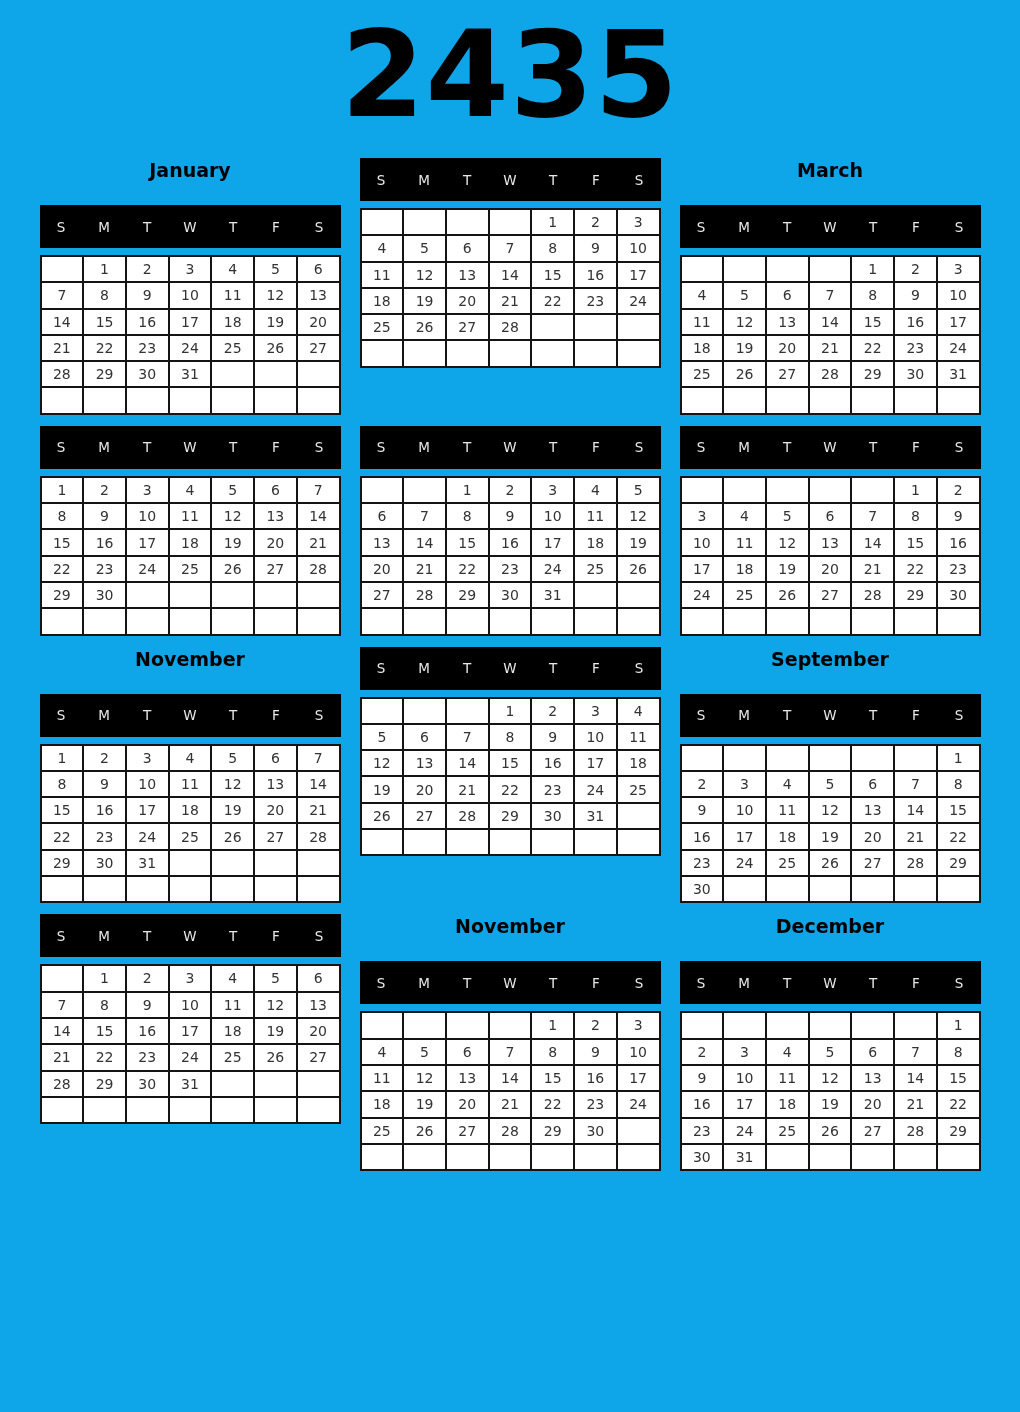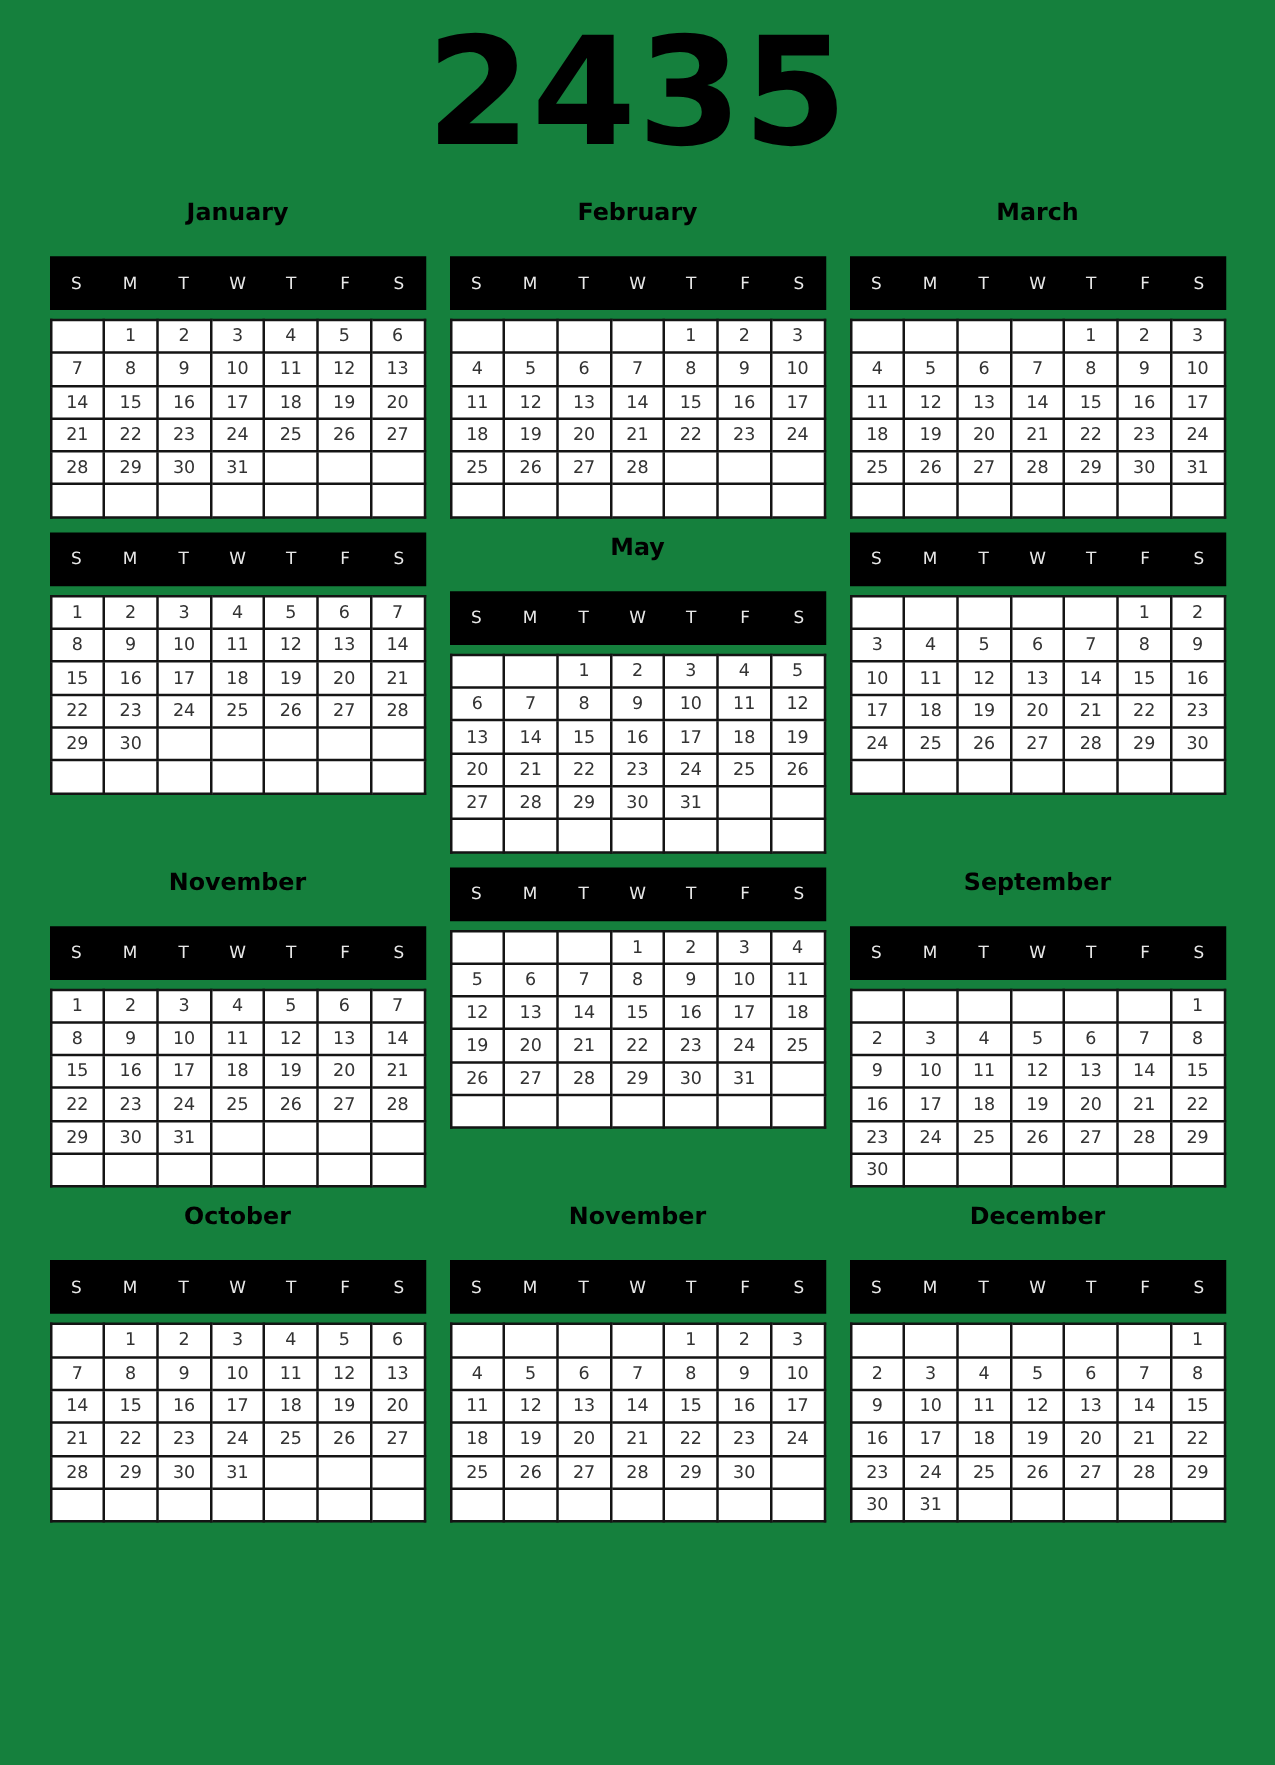--- a/index.html
+++ b/index.html
@@ -5,21 +5,21 @@
   html, body {
     margin: 0;
     padding: 0;
     background: #ffffff;
     font-family: "DejaVu Sans", "Liberation Sans", sans-serif;
   }
   .page {
     position: relative;
     width: 1020px;
     height: 1412px;
-    background: #15803d;
+    background: #0ea5e9;
     overflow: hidden;
   }
   .year-title {
     margin: 6px 0 0 0;
     font-size: 120px;
     line-height: 138px;
     font-weight: bold;
     text-align: center;
     color: #000000;
     letter-spacing: 1px;
@@ -142,21 +142,20 @@
               <td></td>
               <td></td>
               <td></td>
               <td></td>
               <td></td>
             </tr>
           </tbody>
         </table>
       </div>
       <div class="month">
-        <div class="month-name">February</div>
         <div class="dow">
           <span>S</span>
           <span>M</span>
           <span>T</span>
           <span>W</span>
           <span>T</span>
           <span>F</span>
           <span>S</span>
         </div>
         <table class="day-grid">
@@ -351,21 +350,20 @@
               <td></td>
               <td></td>
               <td></td>
               <td></td>
               <td></td>
             </tr>
           </tbody>
         </table>
       </div>
       <div class="month">
-        <div class="month-name">May</div>
         <div class="dow">
           <span>S</span>
           <span>M</span>
           <span>T</span>
           <span>W</span>
           <span>T</span>
           <span>F</span>
           <span>S</span>
         </div>
         <table class="day-grid">
@@ -699,21 +697,20 @@
               <td></td>
               <td></td>
               <td></td>
               <td></td>
               <td></td>
             </tr>
           </tbody>
         </table>
       </div>
       <div class="month">
-        <div class="month-name">October</div>
         <div class="dow">
           <span>S</span>
           <span>M</span>
           <span>T</span>
           <span>W</span>
           <span>T</span>
           <span>F</span>
           <span>S</span>
         </div>
         <table class="day-grid">

